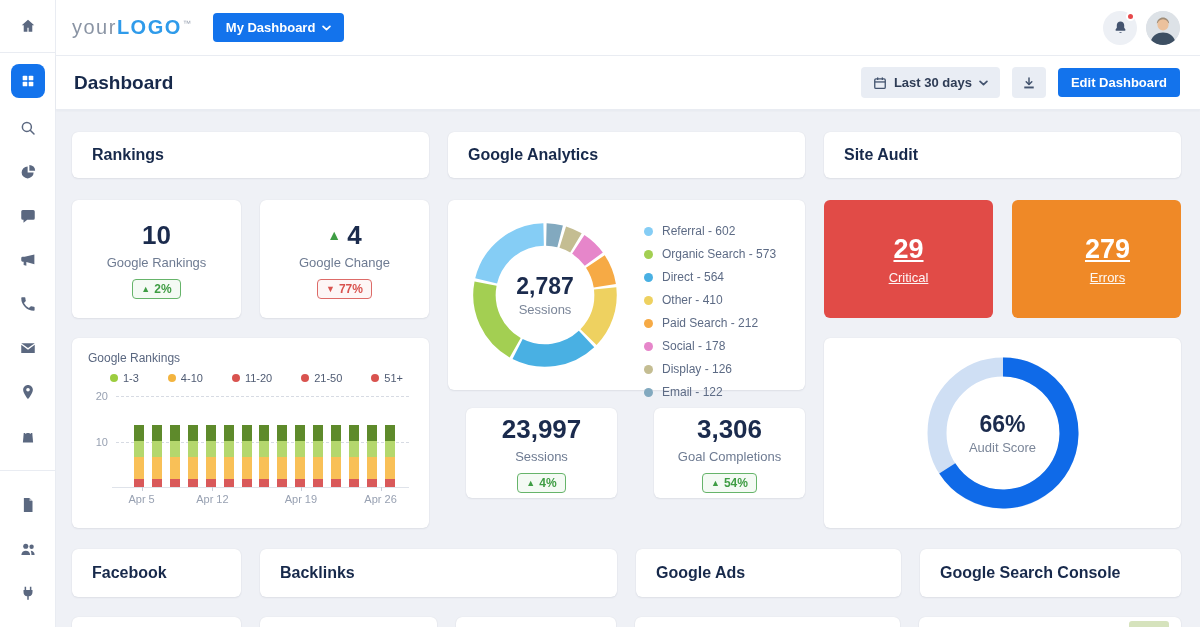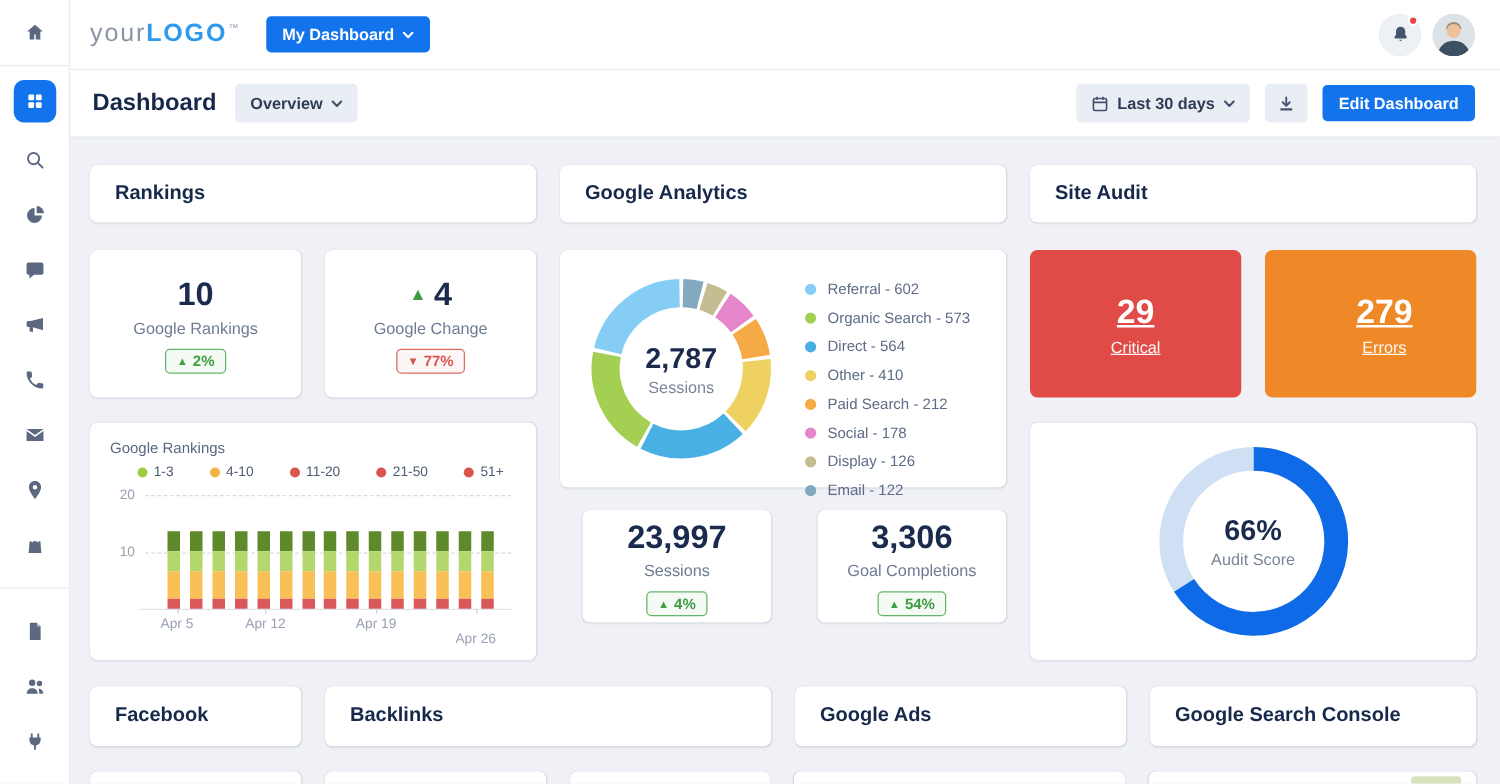--- a/index.html
+++ b/index.html
@@ -223,26 +223,20 @@
             <path d="M10.8 12.6c.3-3.6 2.9-6 6.2-6s5.9 2.4 6.2 6c-1.9-1.5-4-2.1-6.2-2.1s-4.3.6-6.2 2.1z" fill="#a08d77"></path>
             <circle cx="17" cy="13.8" r="5.6" fill="#ecc19c"></circle>
             <path d="M4.8 30.2C6.4 24.8 11.2 21.6 17 21.6s10.6 3.2 12.2 8.6A17 17 0 0 1 17 34a17 17 0 0 1-12.2-3.8z" fill="#3d4f63"></path>
           </svg>
         </div>
       </div>
     </header>
 
     <div class="pagebar">
       <span class="page-title">Dashboard</span>
-      <button class="btn btn-soft">
-        <span>Overview</span>
-        <svg class="chev chev-dark" viewBox="0 0 10 7">
-            <polyline points="1,1.5 5,5.5 9,1.5"></polyline>
-          </svg>
-      </button>
       <div class="pb-right">
         <button class="btn btn-soft">
           <svg class="icon-14" viewBox="0 0 16 16" fill="none" stroke="#44546f" stroke-width="1.5">
               <rect x="2" y="3.2" width="12" height="11" rx="1.4"></rect>
               <line x1="5.3" y1="1.6" x2="5.3" y2="4.6"></line>
               <line x1="10.7" y1="1.6" x2="10.7" y2="4.6"></line>
               <line x1="2" y1="6.8" x2="14" y2="6.8"></line>
             </svg>
           <span>Last 30 days</span>
           <svg class="chev chev-dark" viewBox="0 0 10 7">
@@ -417,21 +411,21 @@
                   </div>
                 </div>
                 <div class="xrow">
                   <span class="xtick" style="left: 8%;"></span>
                   <span class="xlab" style="left: 8%;">Apr 5</span>
                   <span class="xtick" style="left: 32%;"></span>
                   <span class="xlab" style="left: 32%;">Apr 12</span>
                   <span class="xtick" style="left: 62%;"></span>
                   <span class="xlab" style="left: 62%;">Apr 19</span>
                   <span class="xtick" style="left: 89%;"></span>
-                  <span class="xlab" style="left: 89%; margin-top: 12px;">Apr 26</span>
+                  <span class="xlab" style="left: 89%;">Apr 26</span>
                 </div>
               </div>
           </div>
         </section>
 
         <section>
           <div class="card title-card">
             <span class="sec-title">Google Analytics</span>
           </div>
           <div class="card donut-card">

